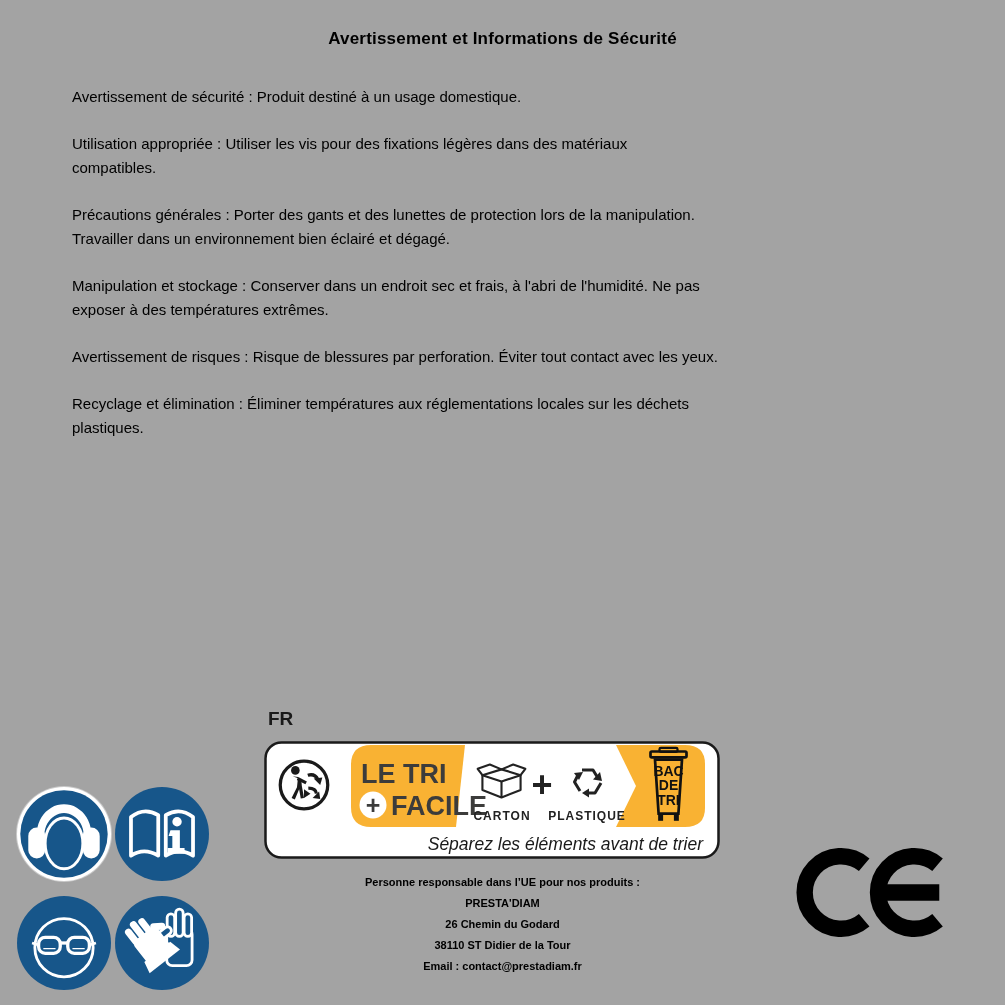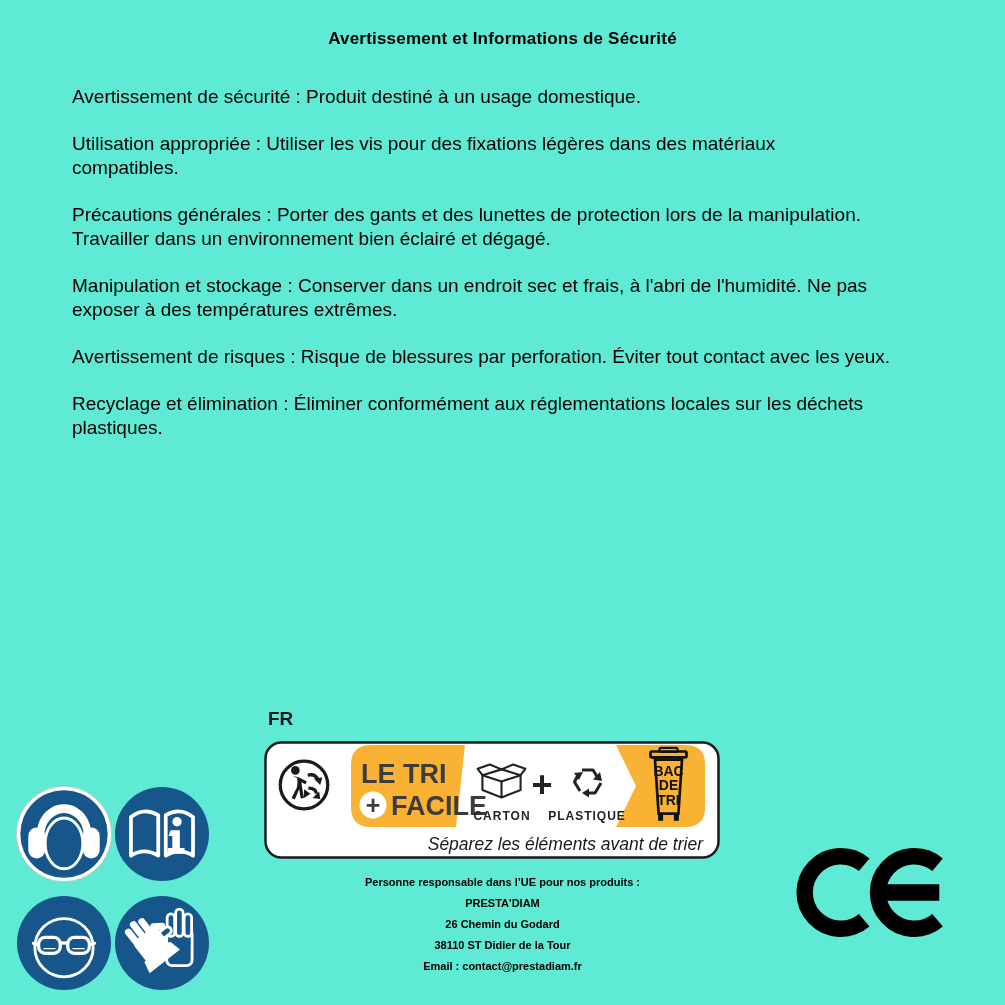--- a/index.html
+++ b/index.html
@@ -1,22 +1,22 @@
 <!DOCTYPE html>
 <html style="--ink: #000000; --safety-blue: #17568A; --infotri-yellow: #F9B233; --infotri-text: #3C3C3B; --logo-black: #1A1A1A;"><head>
 <meta charset="utf-8">
 <style>
   html,body{margin:0;padding:0;background:#fff;}
-  .page{position:relative;width:1005px;height:1005px;background:#5eead4;overflow:hidden;
+  .page{position:relative;width:1005px;height:1005px;background:#a3a3a3;overflow:hidden;
         font-family:"Liberation Sans",sans-serif;color:var(--ink,#000);}
   
   .doc-title{margin:0;padding-top:29px;text-align:center;
              font-size:17px;font-weight:bold;letter-spacing:.2px;}
   .doc-body{margin-top:36px;padding:0 58px 0 72px;}
-  .doc-body p{margin:0 0 23px 0;font-size:19px;line-height:24px;white-space:pre-line;}
+  .doc-body p{margin:0 0 23px 0;font-size:15px;line-height:24px;white-space:pre-line;}
   
   .picto-grid{position:absolute;left:17px;top:787px;display:grid;
               grid-template-columns:94px 94px;grid-auto-rows:94px;gap:15px 4px;}
   .picto{width:94px;height:94px;border-radius:50%;}
   .picto svg{display:block;width:100%;height:100%;}
   .picto.ring{background:#fff;box-shadow:0 0 0 1px #c9c9c9;}
   .infotri{position:absolute;left:264px;top:708px;}
   .infotri .fr{font-size:19px;font-weight:bold;margin:0 0 11px 4px;color:#1a1a1a;}
   .address{position:absolute;left:0;right:0;top:872px;text-align:center;
            font-size:11px;font-weight:bold;line-height:21px;}
@@ -34,21 +34,21 @@
 
   <div class="doc-body">
     <p>Avertissement de sécurité : Produit destiné à un usage domestique.</p>
     <p>Utilisation appropriée : Utiliser les vis pour des fixations légères dans des matériaux
 compatibles.</p>
     <p>Précautions générales : Porter des gants et des lunettes de protection lors de la manipulation.
 Travailler dans un environnement bien éclairé et dégagé.</p>
     <p>Manipulation et stockage : Conserver dans un endroit sec et frais, à l'abri de l'humidité. Ne pas
 exposer à des températures extrêmes.</p>
     <p>Avertissement de risques : Risque de blessures par perforation. Éviter tout contact avec les yeux.</p>
-    <p>Recyclage et élimination : Éliminer conformément aux réglementations locales sur les déchets
+    <p>Recyclage et élimination : Éliminer températures aux réglementations locales sur les déchets
 plastiques.</p>
   </div>
 
   <div class="picto-grid">
 
     <div class="picto ring">
       <svg viewBox="0 0 100 100">
         <circle class="blue-bg" cx="50" cy="50" r="46.5"></circle>
         <g fill="#fff">
           <path d="M23,62 A29,32 0 1 1 77,62 L69,62 A21,24 0 1 0 31,62 Z"></path>

